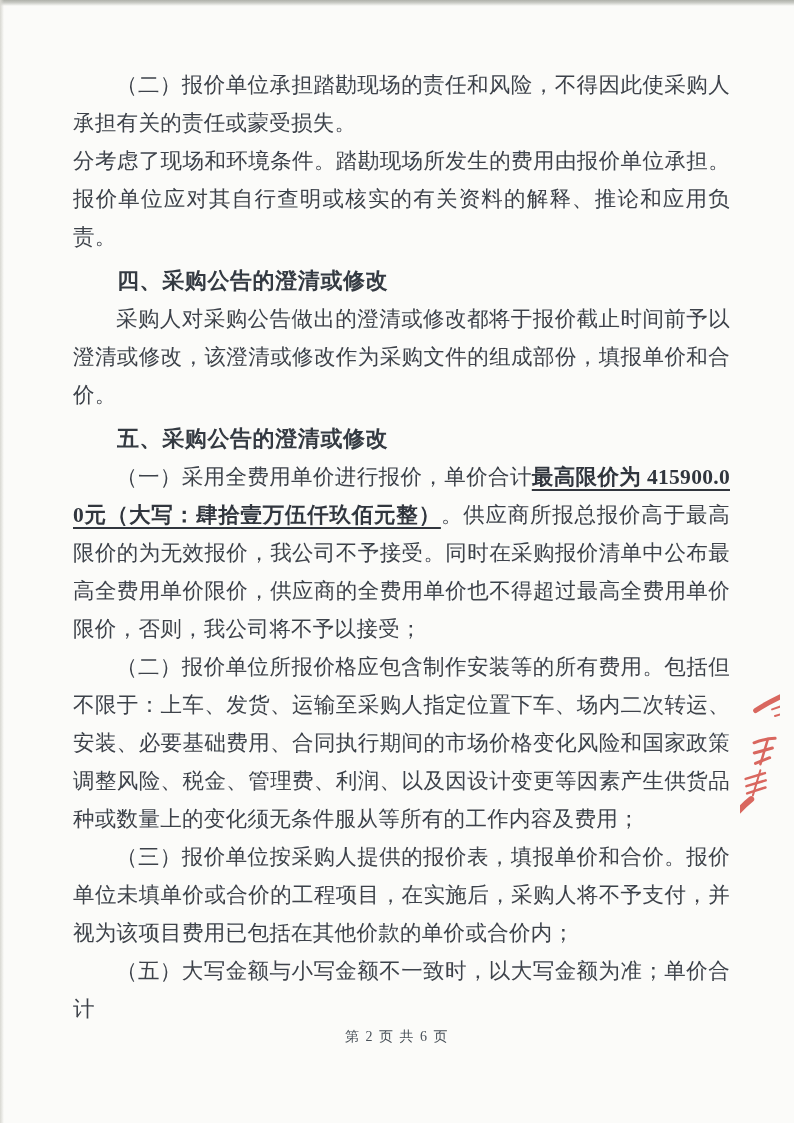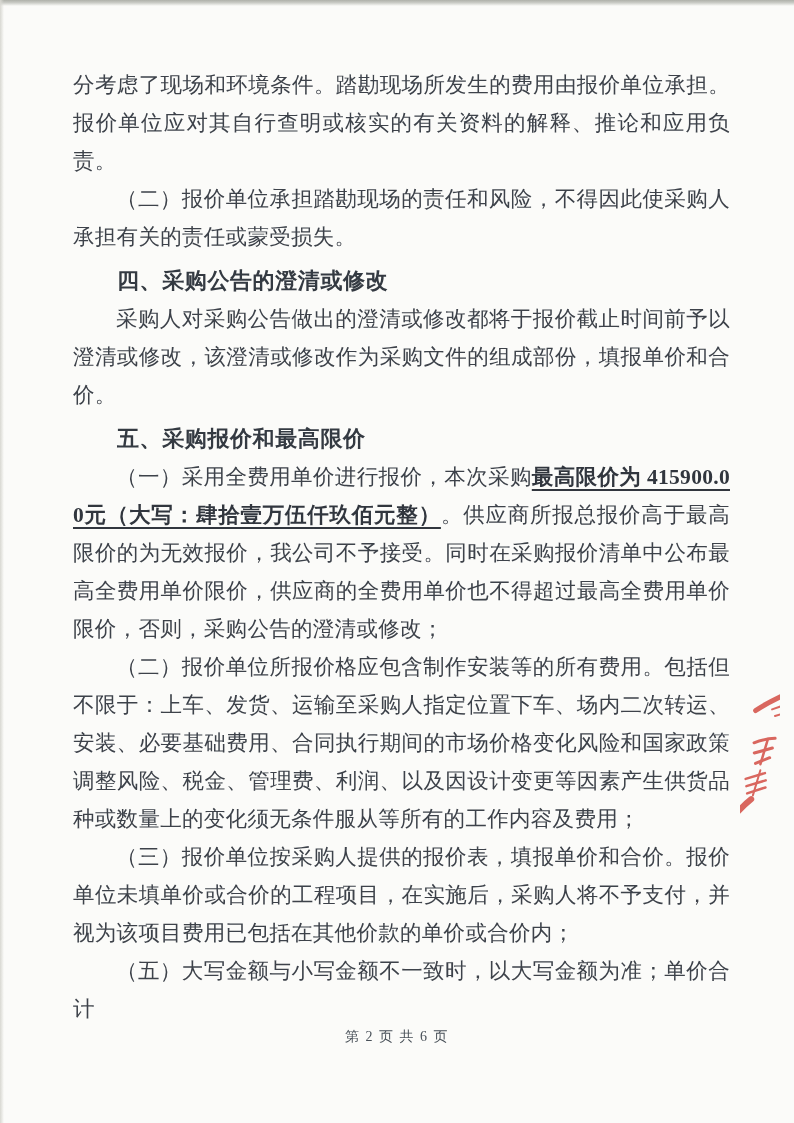--- a/index.html
+++ b/index.html
@@ -85,31 +85,31 @@
 </head>
 <body>
 
 <div class="page">
 
   <div class="scan-edge-top"></div>
   <div class="scan-edge-left"></div>
 
   <main class="doc-body">
 
+    <p class="body-text indent">（二）报价单位承担踏勘现场的责任和风险，不得因此使采购人承担有关的责任或蒙受损失。</p>
+
     <p class="body-text">分考虑了现场和环境条件。踏勘现场所发生的费用由报价单位承担。报价单位应对其自行查明或核实的有关资料的解释、推论和应用负责。</p>
-
-    <p class="body-text indent">（二）报价单位承担踏勘现场的责任和风险，不得因此使采购人承担有关的责任或蒙受损失。</p>
 
     <h2 class="doc-heading">四、采购公告的澄清或修改</h2>
 
     <p class="body-text indent">采购人对采购公告做出的澄清或修改都将于报价截止时间前予以澄清或修改，该澄清或修改作为采购文件的组成部份，填报单价和合价。</p>
 
-    <h2 class="doc-heading">五、采购报价和最高限价</h2>
+    <h2 class="doc-heading">五、采购公告的澄清或修改</h2>
 
-    <p class="body-text indent"><span>（一）采用全费用单价进行报价，本次采购</span><span class="bold-underline">最高限价为 415900.00元（大写：肆拾壹万伍仟玖佰元整）</span><span>。供应商所报总报价高于最高限价的为无效报价，我公司不予接受。同时在采购报价清单中公布最高全费用单价限价，供应商的全费用单价也不得超过最高全费用单价限价，否则，采购公告的澄清或修改；</span></p>
+    <p class="body-text indent"><span>（一）采用全费用单价进行报价，单价合计</span><span class="bold-underline">最高限价为 415900.00元（大写：肆拾壹万伍仟玖佰元整）</span><span>。供应商所报总报价高于最高限价的为无效报价，我公司不予接受。同时在采购报价清单中公布最高全费用单价限价，供应商的全费用单价也不得超过最高全费用单价限价，否则，我公司将不予以接受；</span></p>
 
     <p class="body-text indent">（二）报价单位所报价格应包含制作安装等的所有费用。包括但不限于：上车、发货、运输至采购人指定位置下车、场内二次转运、安装、必要基础费用、合同执行期间的市场价格变化风险和国家政策调整风险、税金、管理费、利润、以及因设计变更等因素产生供货品种或数量上的变化须无条件服从等所有的工作内容及费用；</p>
 
     <p class="body-text indent">（三）报价单位按采购人提供的报价表，填报单价和合价。报价单位未填单价或合价的工程项目，在实施后，采购人将不予支付，并视为该项目费用已包括在其他价款的单价或合价内；</p>
 
 
     <p class="body-text indent">（五）大写金额与小写金额不一致时，以大写金额为准；单价合计</p>
 
   </main>
 

